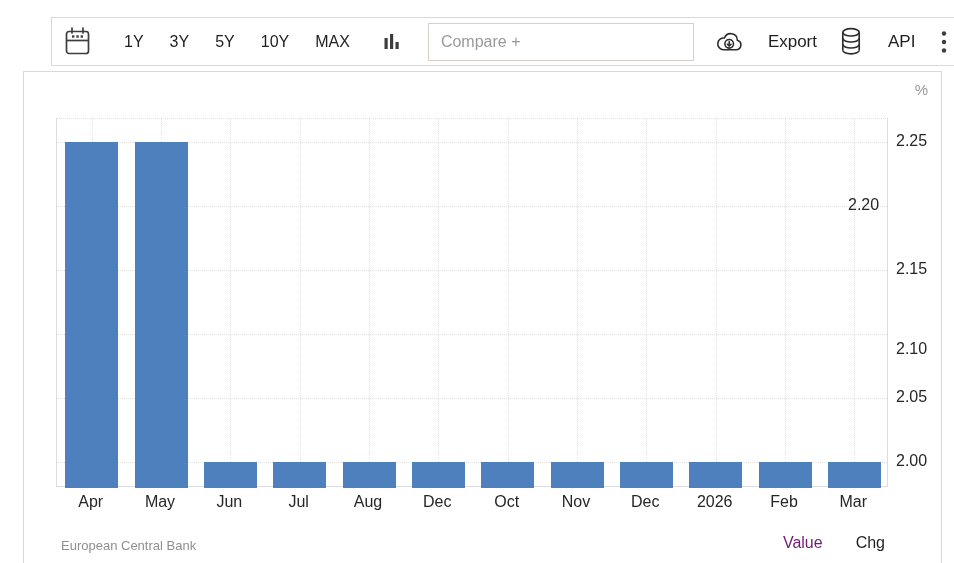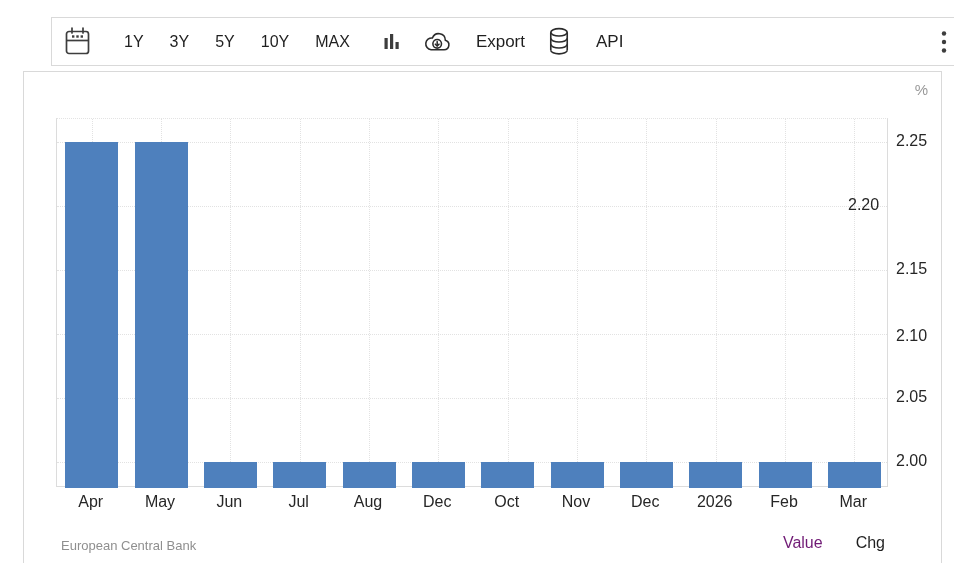--- a/index.html
+++ b/index.html
@@ -83,20 +83,21 @@
   <div class="tb-btn chart-type-btn">
     <span>
       <svg width="21" height="22" viewBox="0 0 21 22">
         <rect x="3.5" y="7" width="3.2" height="11" fill="#3d3d3d"></rect>
         <rect x="9" y="3" width="3.2" height="15" fill="#3d3d3d"></rect>
         <rect x="14.5" y="11" width="3.2" height="7" fill="#3d3d3d"></rect>
       </svg>
     </span>
   </div>
 
+  <input class="compare-input" type="text" placeholder="Compare +" style="">
 
   <div class="tb-btn export-btn">
     <span>
       <svg width="30" height="22" viewBox="0 0 32 24" fill="none" stroke="#2b2b2b" stroke-width="1.7">
         <path d="M9.5 20.5 h14 a5.3 5.3 0 0 0 1.6 -10.4 A7.3 7.3 0 0 0 11 7.6 A5.7 5.7 0 0 0 9.5 20.5 Z"></path>
         <circle cx="16.2" cy="14" r="4.7"></circle>
         <line x1="16.2" y1="11.6" x2="16.2" y2="16" stroke-linecap="round"></line>
         <polyline points="14.2,14.4 16.2,16.4 18.2,14.4" stroke-linecap="round" stroke-linejoin="round"></polyline>
       </svg>
     </span>
@@ -166,21 +167,21 @@
 
   <span class="source">European Central Bank</span>
 
   <div class="footer-toggles">
     <span class="value-toggle">Value</span>
     <span class="chg-toggle">Chg</span>
   </div>
 <div class="ylab" style="left: 872px; top: 59.1px;">2.25</div>
     <div class="ylab" style="left: 824px; top: 123.1px;">2.20</div>
     <div class="ylab" style="left: 872px; top: 187.2px;">2.15</div>
-    <div class="ylab" style="left: 872px; top: 254px;">2.10</div>
+    <div class="ylab" style="left: 872px; top: 267px;">2.10</div>
     <div class="ylab" style="left: 872px; top: 315.3px;">2.05</div>
     <div class="ylab" style="left: 872px; top: 379.4px;">2.00</div>
     <div class="xlab" style="left: 31.7px; top: 420px;">Apr</div>
     <div class="xlab" style="left: 101px; top: 420px;">May</div>
     <div class="xlab" style="left: 170.3px; top: 420px;">Jun</div>
     <div class="xlab" style="left: 239.7px; top: 420px;">Jul</div>
     <div class="xlab" style="left: 309px; top: 420px;">Aug</div>
     <div class="xlab" style="left: 378.3px; top: 420px;">Dec</div>
     <div class="xlab" style="left: 447.7px; top: 420px;">Oct</div>
     <div class="xlab" style="left: 517px; top: 420px;">Nov</div>

